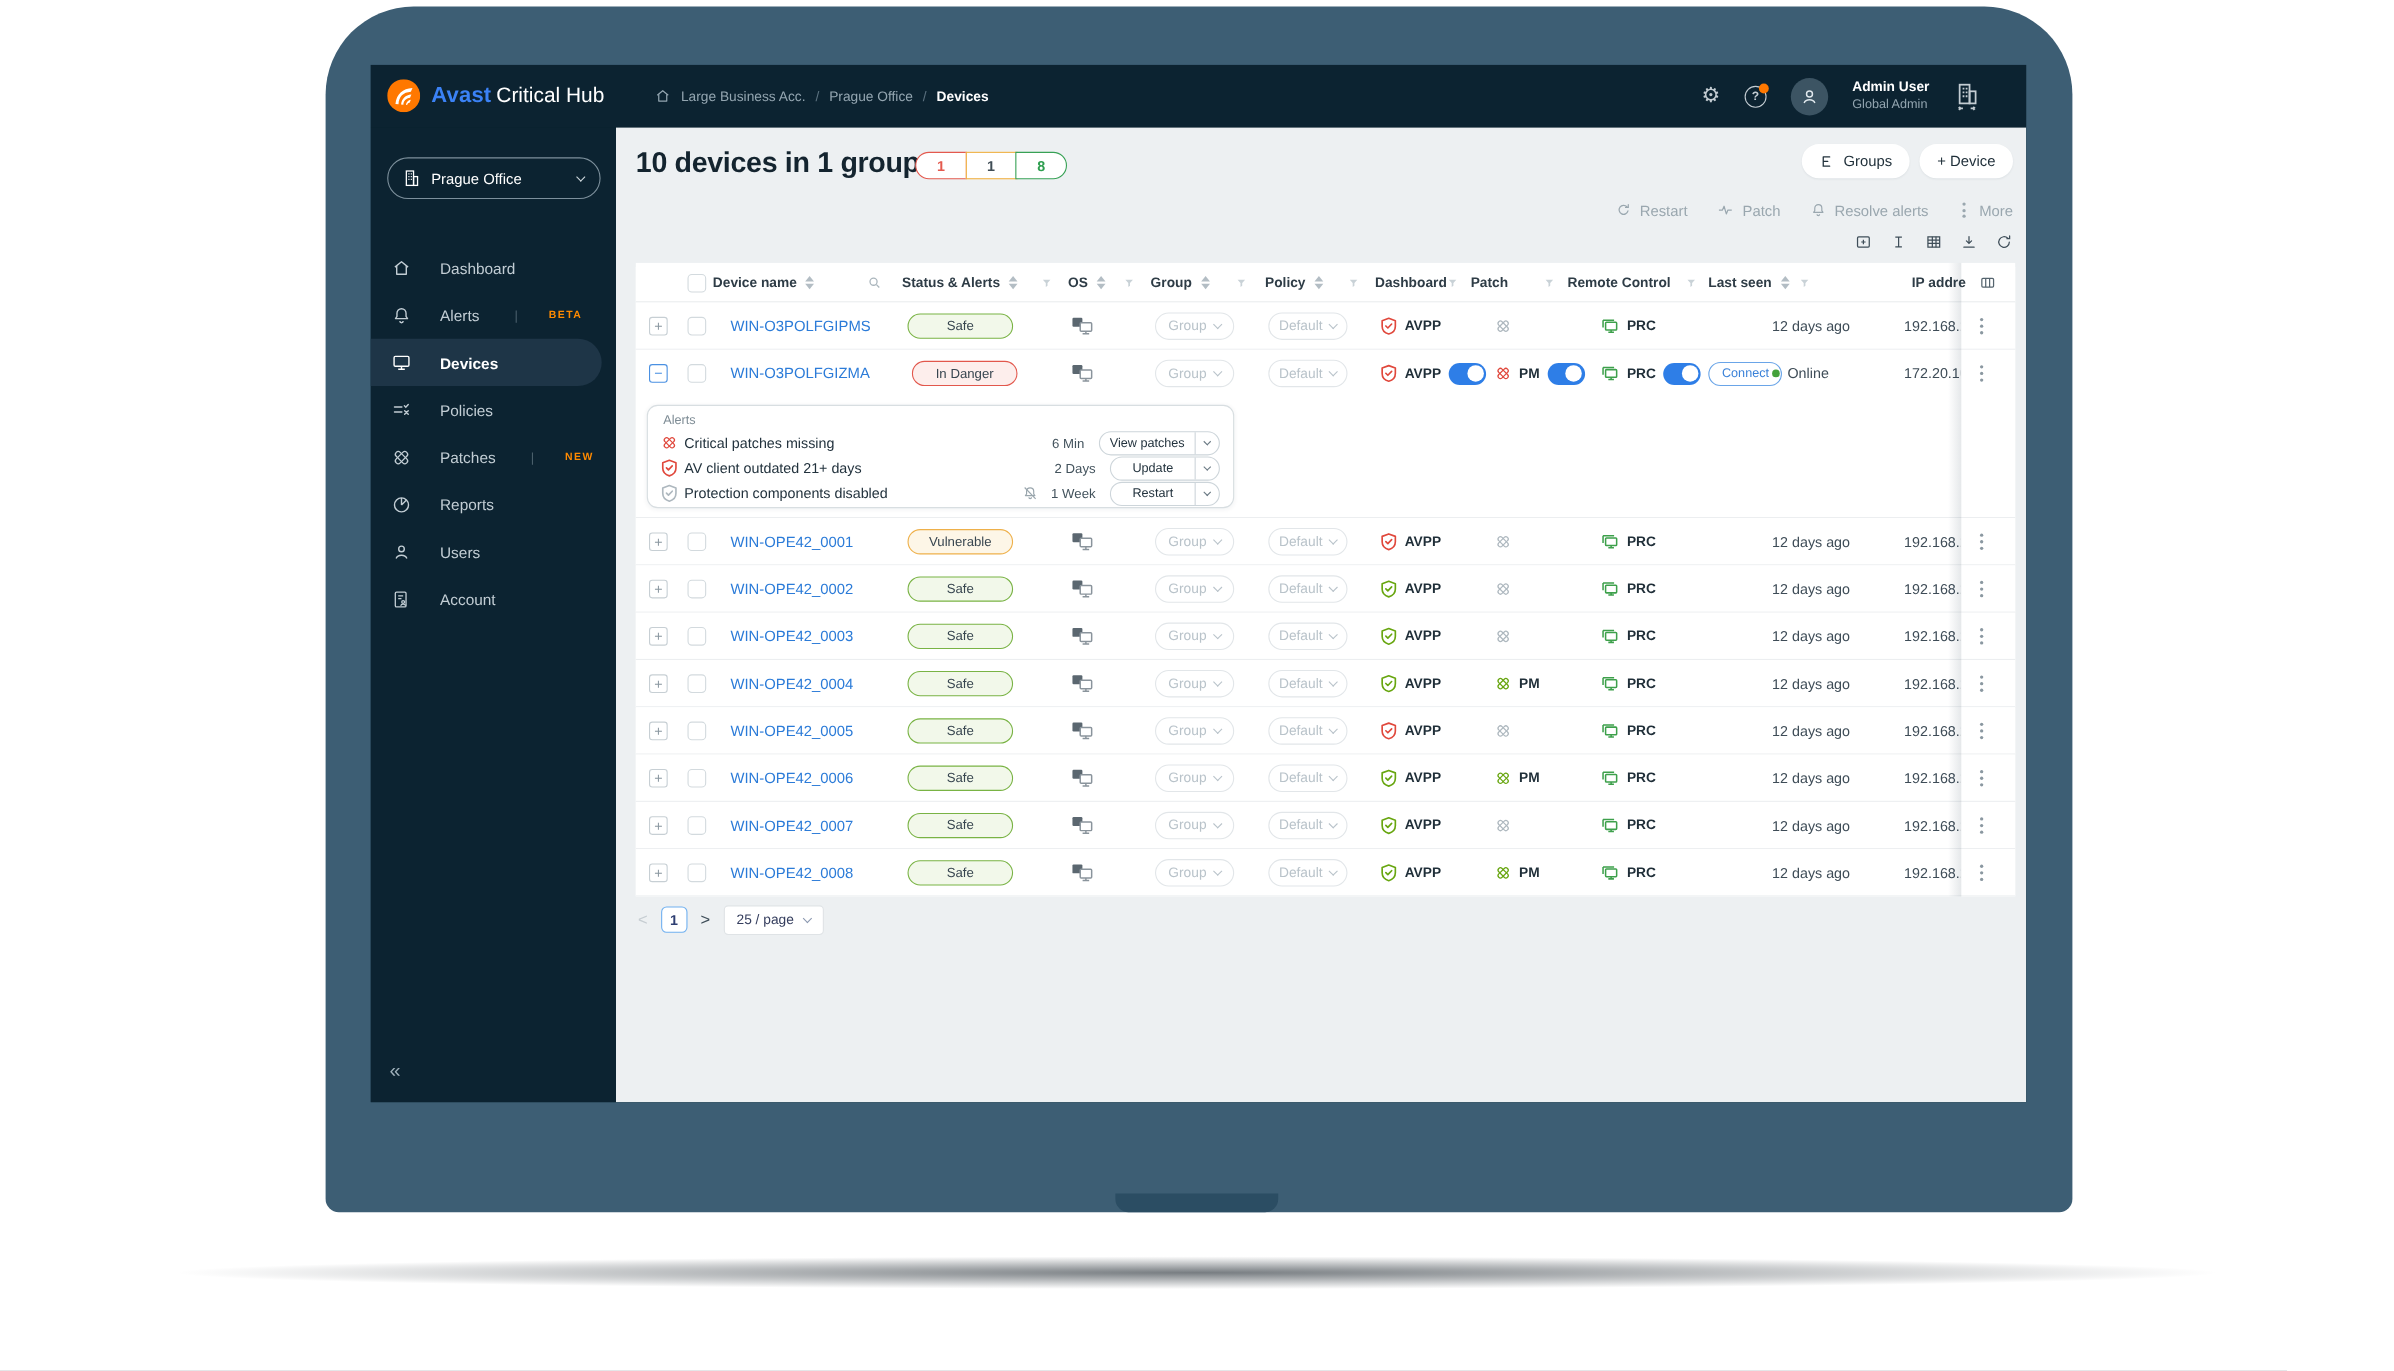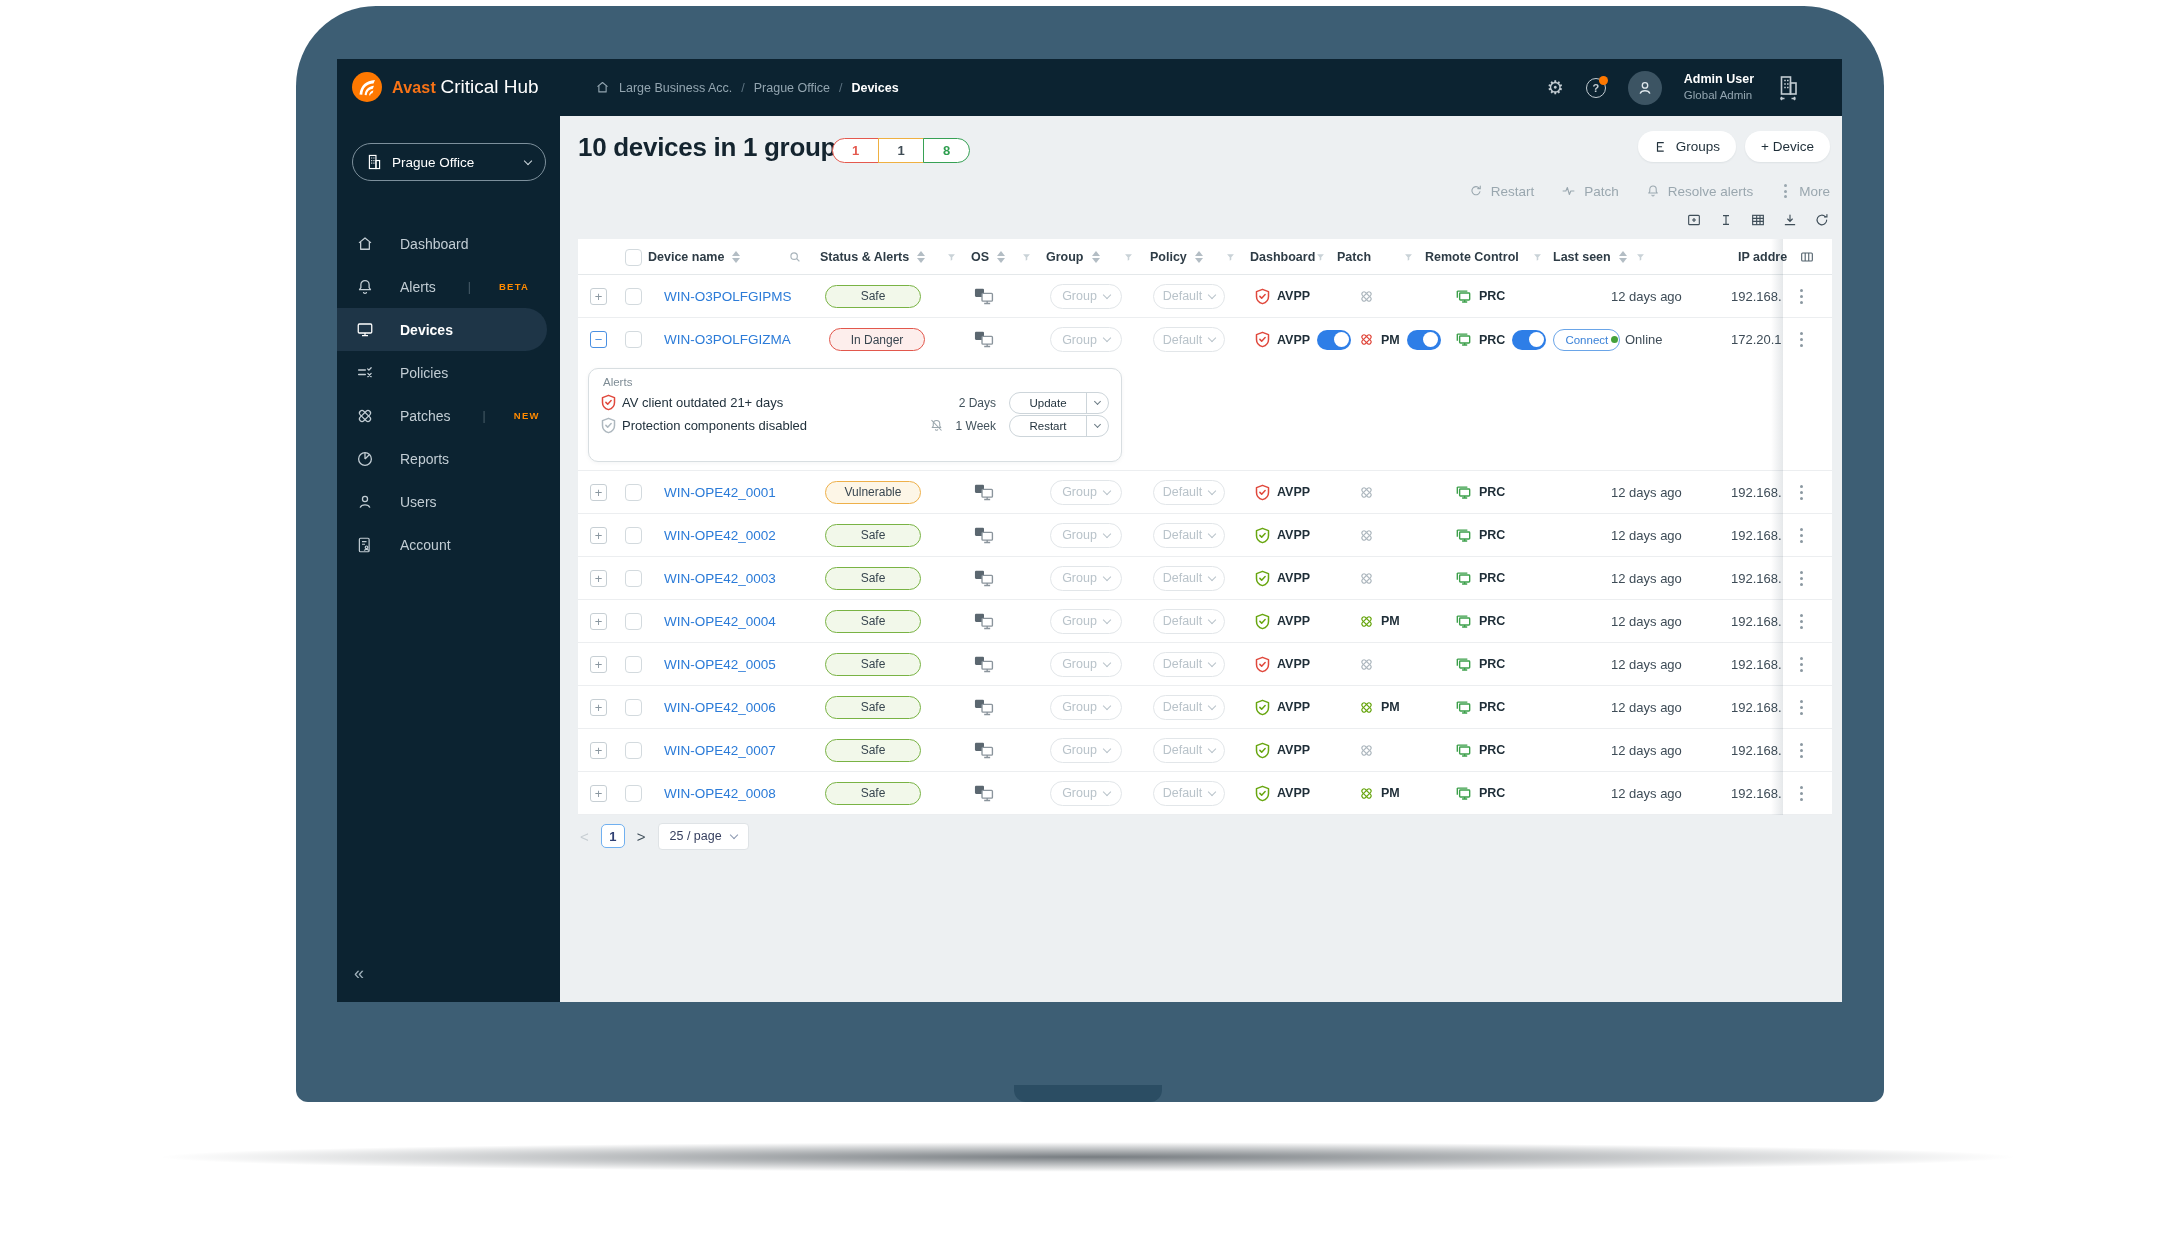--- a/index.html
+++ b/index.html
@@ -14,21 +14,21 @@
   .notch{position:absolute;left:1014px;top:1085px;width:148px;height:17px;background:#2b4d63;border-radius:0 0 12px 12px;}
   .base-shadow{position:absolute;left:150px;top:1142px;width:1876px;height:30px;
     background:radial-gradient(ellipse at center,rgba(8,18,26,.55) 0%,rgba(8,18,26,0) 70%);}
 
   
   .screen{position:absolute;left:337px;top:59px;width:1505px;height:943px;background:#0c2331;overflow:hidden;}
 
   
   .topbar{position:absolute;left:0;top:0;width:1505px;height:57px;background:#0c2331;}
   .logo{position:absolute;left:15px;top:13px;display:flex;align-items:center;gap:10px;}
-  .brand-bold{font-weight:bold;font-size:16px;color:#f97316;letter-spacing:.2px;}
+  .brand-bold{font-weight:bold;font-size:20px;color:#3b82f6;letter-spacing:.2px;}
   .brand-rest{font-size:19px;color:#fff;font-weight:400;}
   .crumbs{position:absolute;left:258px;top:0;height:57px;display:flex;align-items:center;gap:9px;font-size:12.5px;color:#93a5b0;}
   .crumb-sep{color:#5c7280;}
   .crumb-last{color:#fff;font-weight:bold;}
   .top-right{position:absolute;right:42px;top:0;height:57px;display:flex;align-items:center;gap:22px;}
   .gear{font-size:19px;color:#c3ccd2;line-height:1;}
   .help{position:relative;width:20px;height:20px;border:1.6px solid #c3ccd2;border-radius:50%;color:#c3ccd2;
         font-size:11px;font-weight:bold;display:flex;align-items:center;justify-content:center;}
   .help i{position:absolute;right:-3px;top:-3px;width:9px;height:9px;border-radius:50%;background:#ff7800;}
   .avatar{width:34px;height:34px;border-radius:50%;background:#3c5463;display:flex;align-items:center;justify-content:center;}
@@ -572,20 +572,38 @@
                   <i></i>
                   <i></i>
                 </span>
               </div>
             </div>
             <div class="exprow" style="top: 122px;">
               <div class="alert-card">
         <div class="alert-title">Alerts</div>
                 <div class="alrow">
         <span class="alicon">
+                    <svg width="15" height="15" viewBox="0 0 24 24" fill="none" stroke="#e0483c" stroke-width="1.8" stroke-linejoin="round">
+                      <rect x="3" y="8.6" width="18" height="6.8" rx="3.4" transform="rotate(45 12 12)"></rect>
+                      <rect x="3" y="8.6" width="18" height="6.8" rx="3.4" transform="rotate(-45 12 12)"></rect>
+                    </svg>
+                  </span>
+        <span class="altext">Critical patches missing</span>
+        <span class="albell"></span>
+        <span class="altime">6 Min</span>
+        <span class="splitbtn">
+          <span class="lab">View patches</span>
+                    <span class="sep"></span>
+                    <span class="ch">
+                      <span class="chv" style="width:5px;height:5px"></span>
+                    </span>
+        </span>
+                </div>
+                <div class="alrow">
+        <span class="alicon">
                     <svg width="15" height="17" viewBox="0 0 20 22" fill="none" stroke="#e0483c" stroke-width="2" stroke-linejoin="round" stroke-linecap="round">
                       <path d="M10 1.5 18 4.5 V11 c0 4.8-3.3 8.2-8 9.5 C5.3 19.2 2 15.8 2 11 V4.5 Z"></path>
                       <path d="M6.5 10.8 l2.4 2.4 4.6-4.8"></path>
                     </svg>
                   </span>
         <span class="altext">AV client outdated 21+ days</span>
         <span class="albell"></span>
         <span class="altime">2 Days</span>
         <span class="splitbtn">
           <span class="lab">Update</span>

